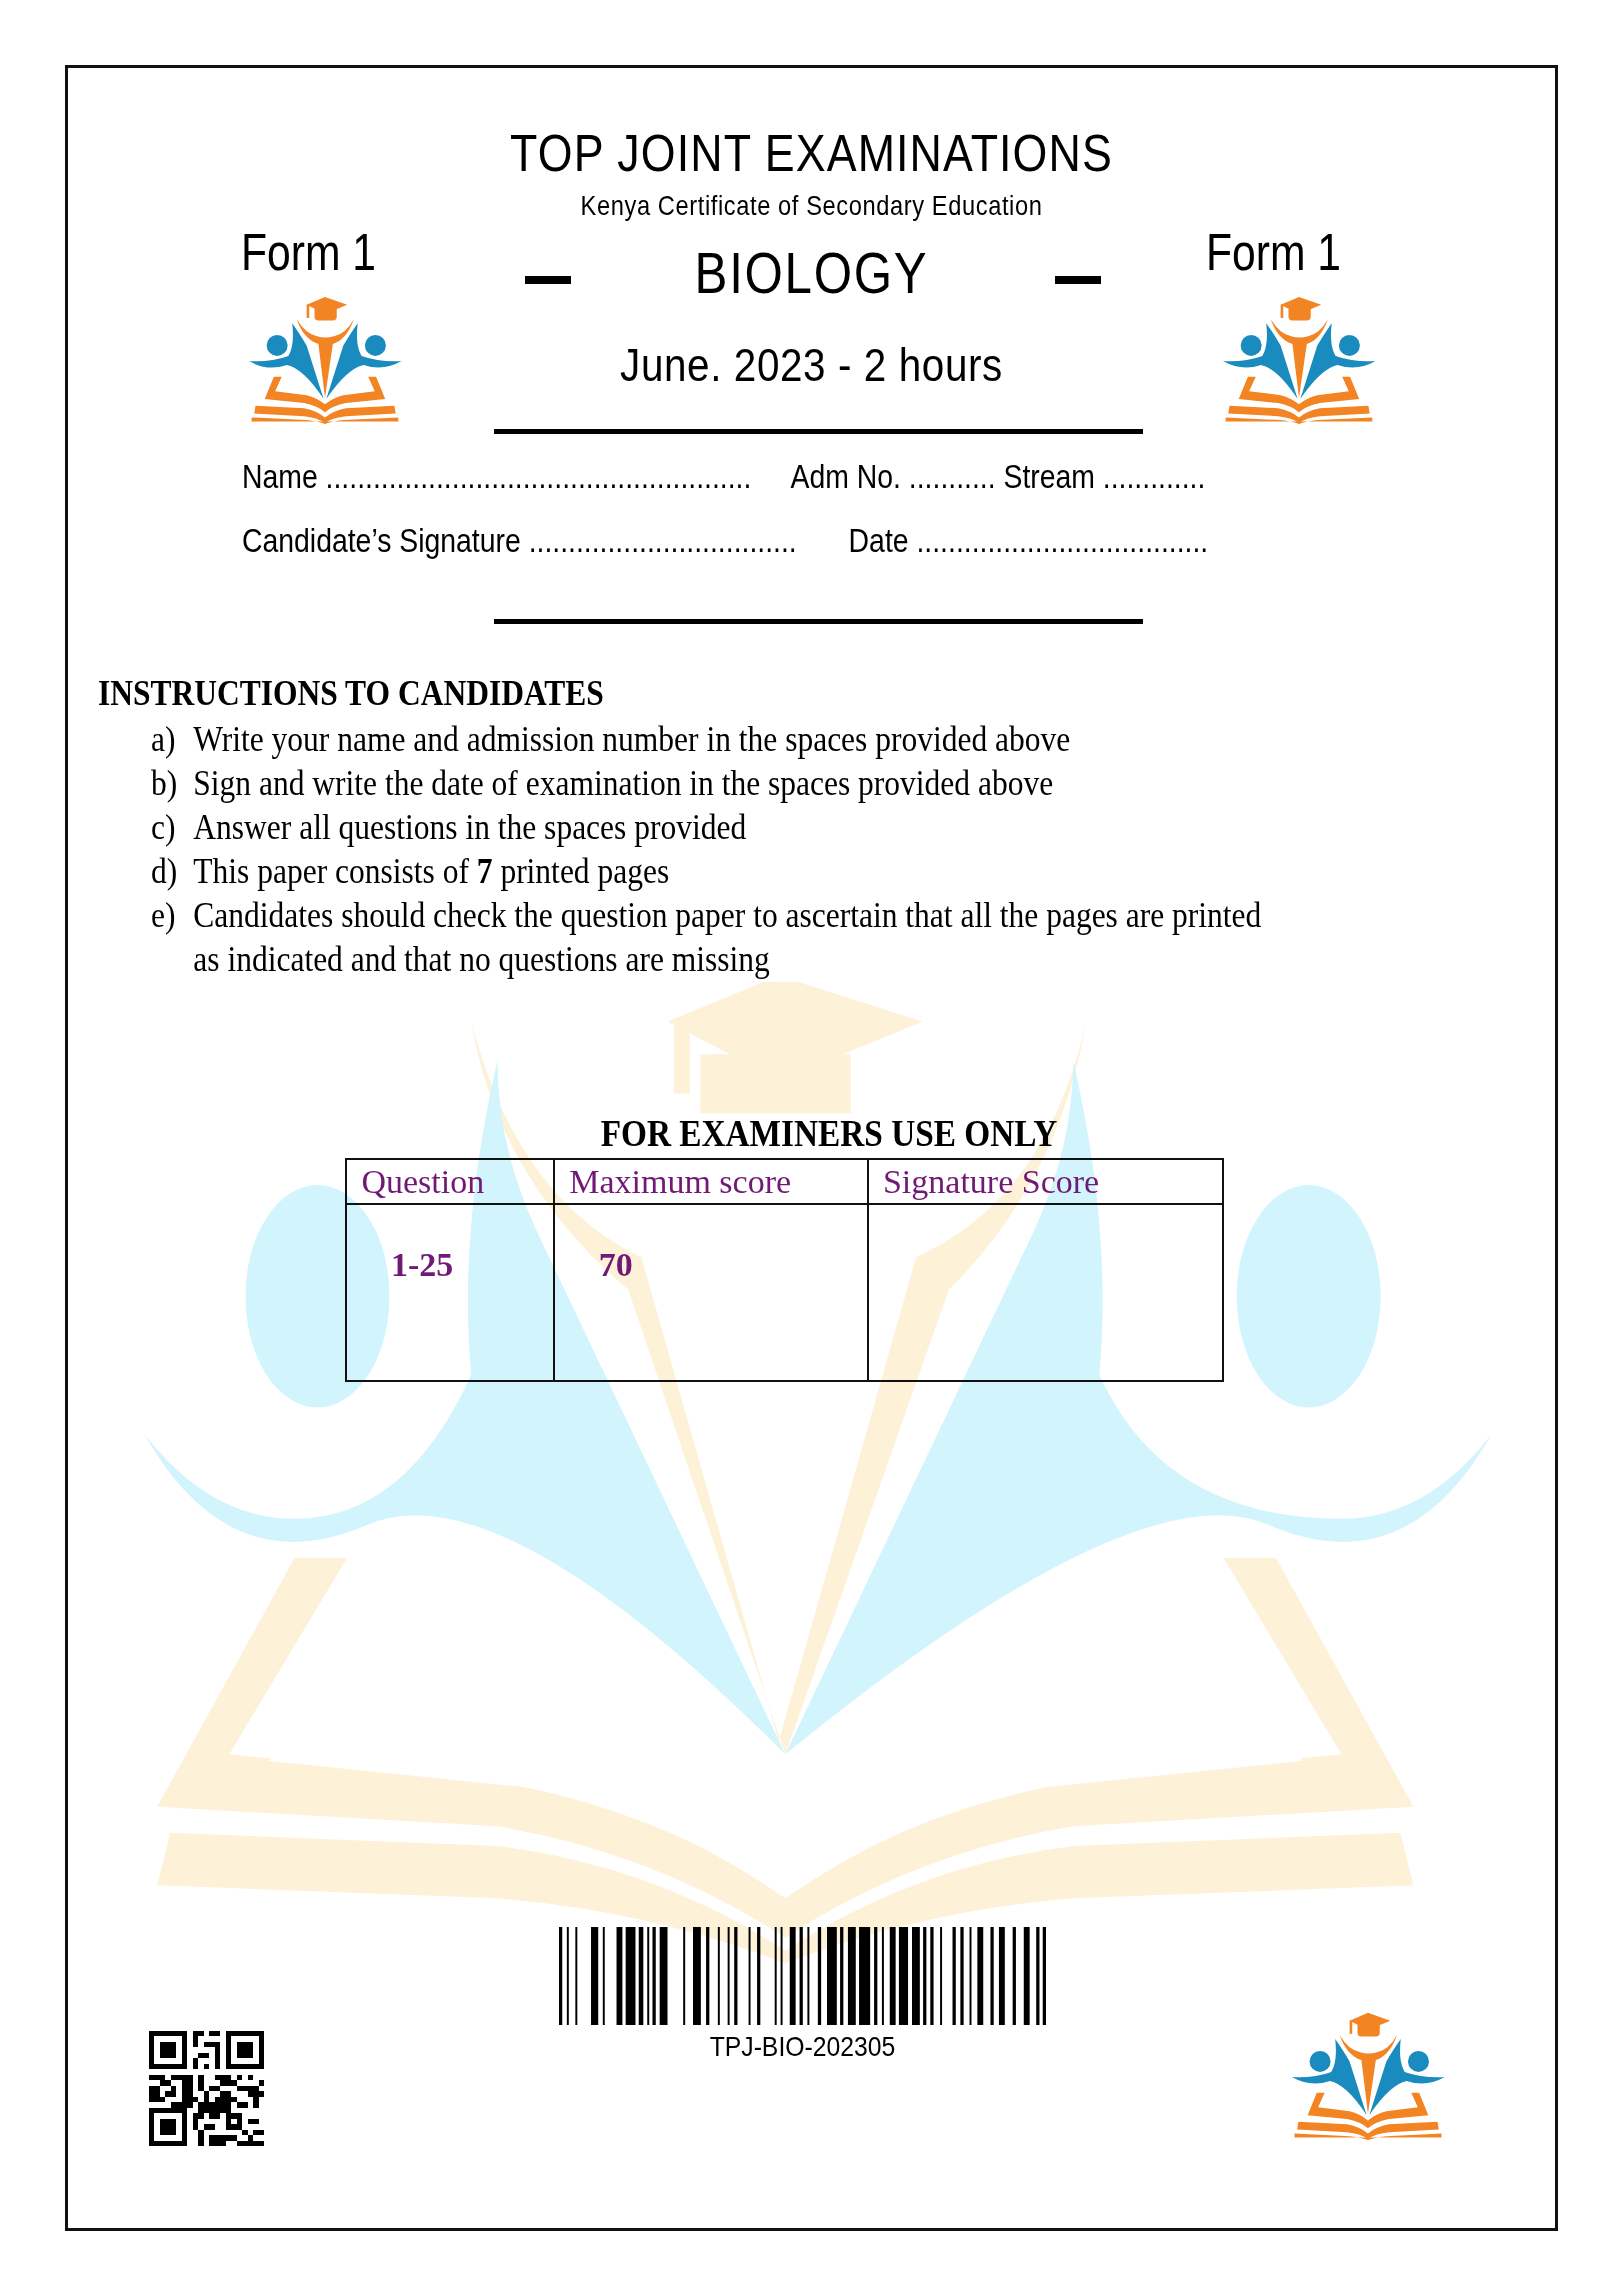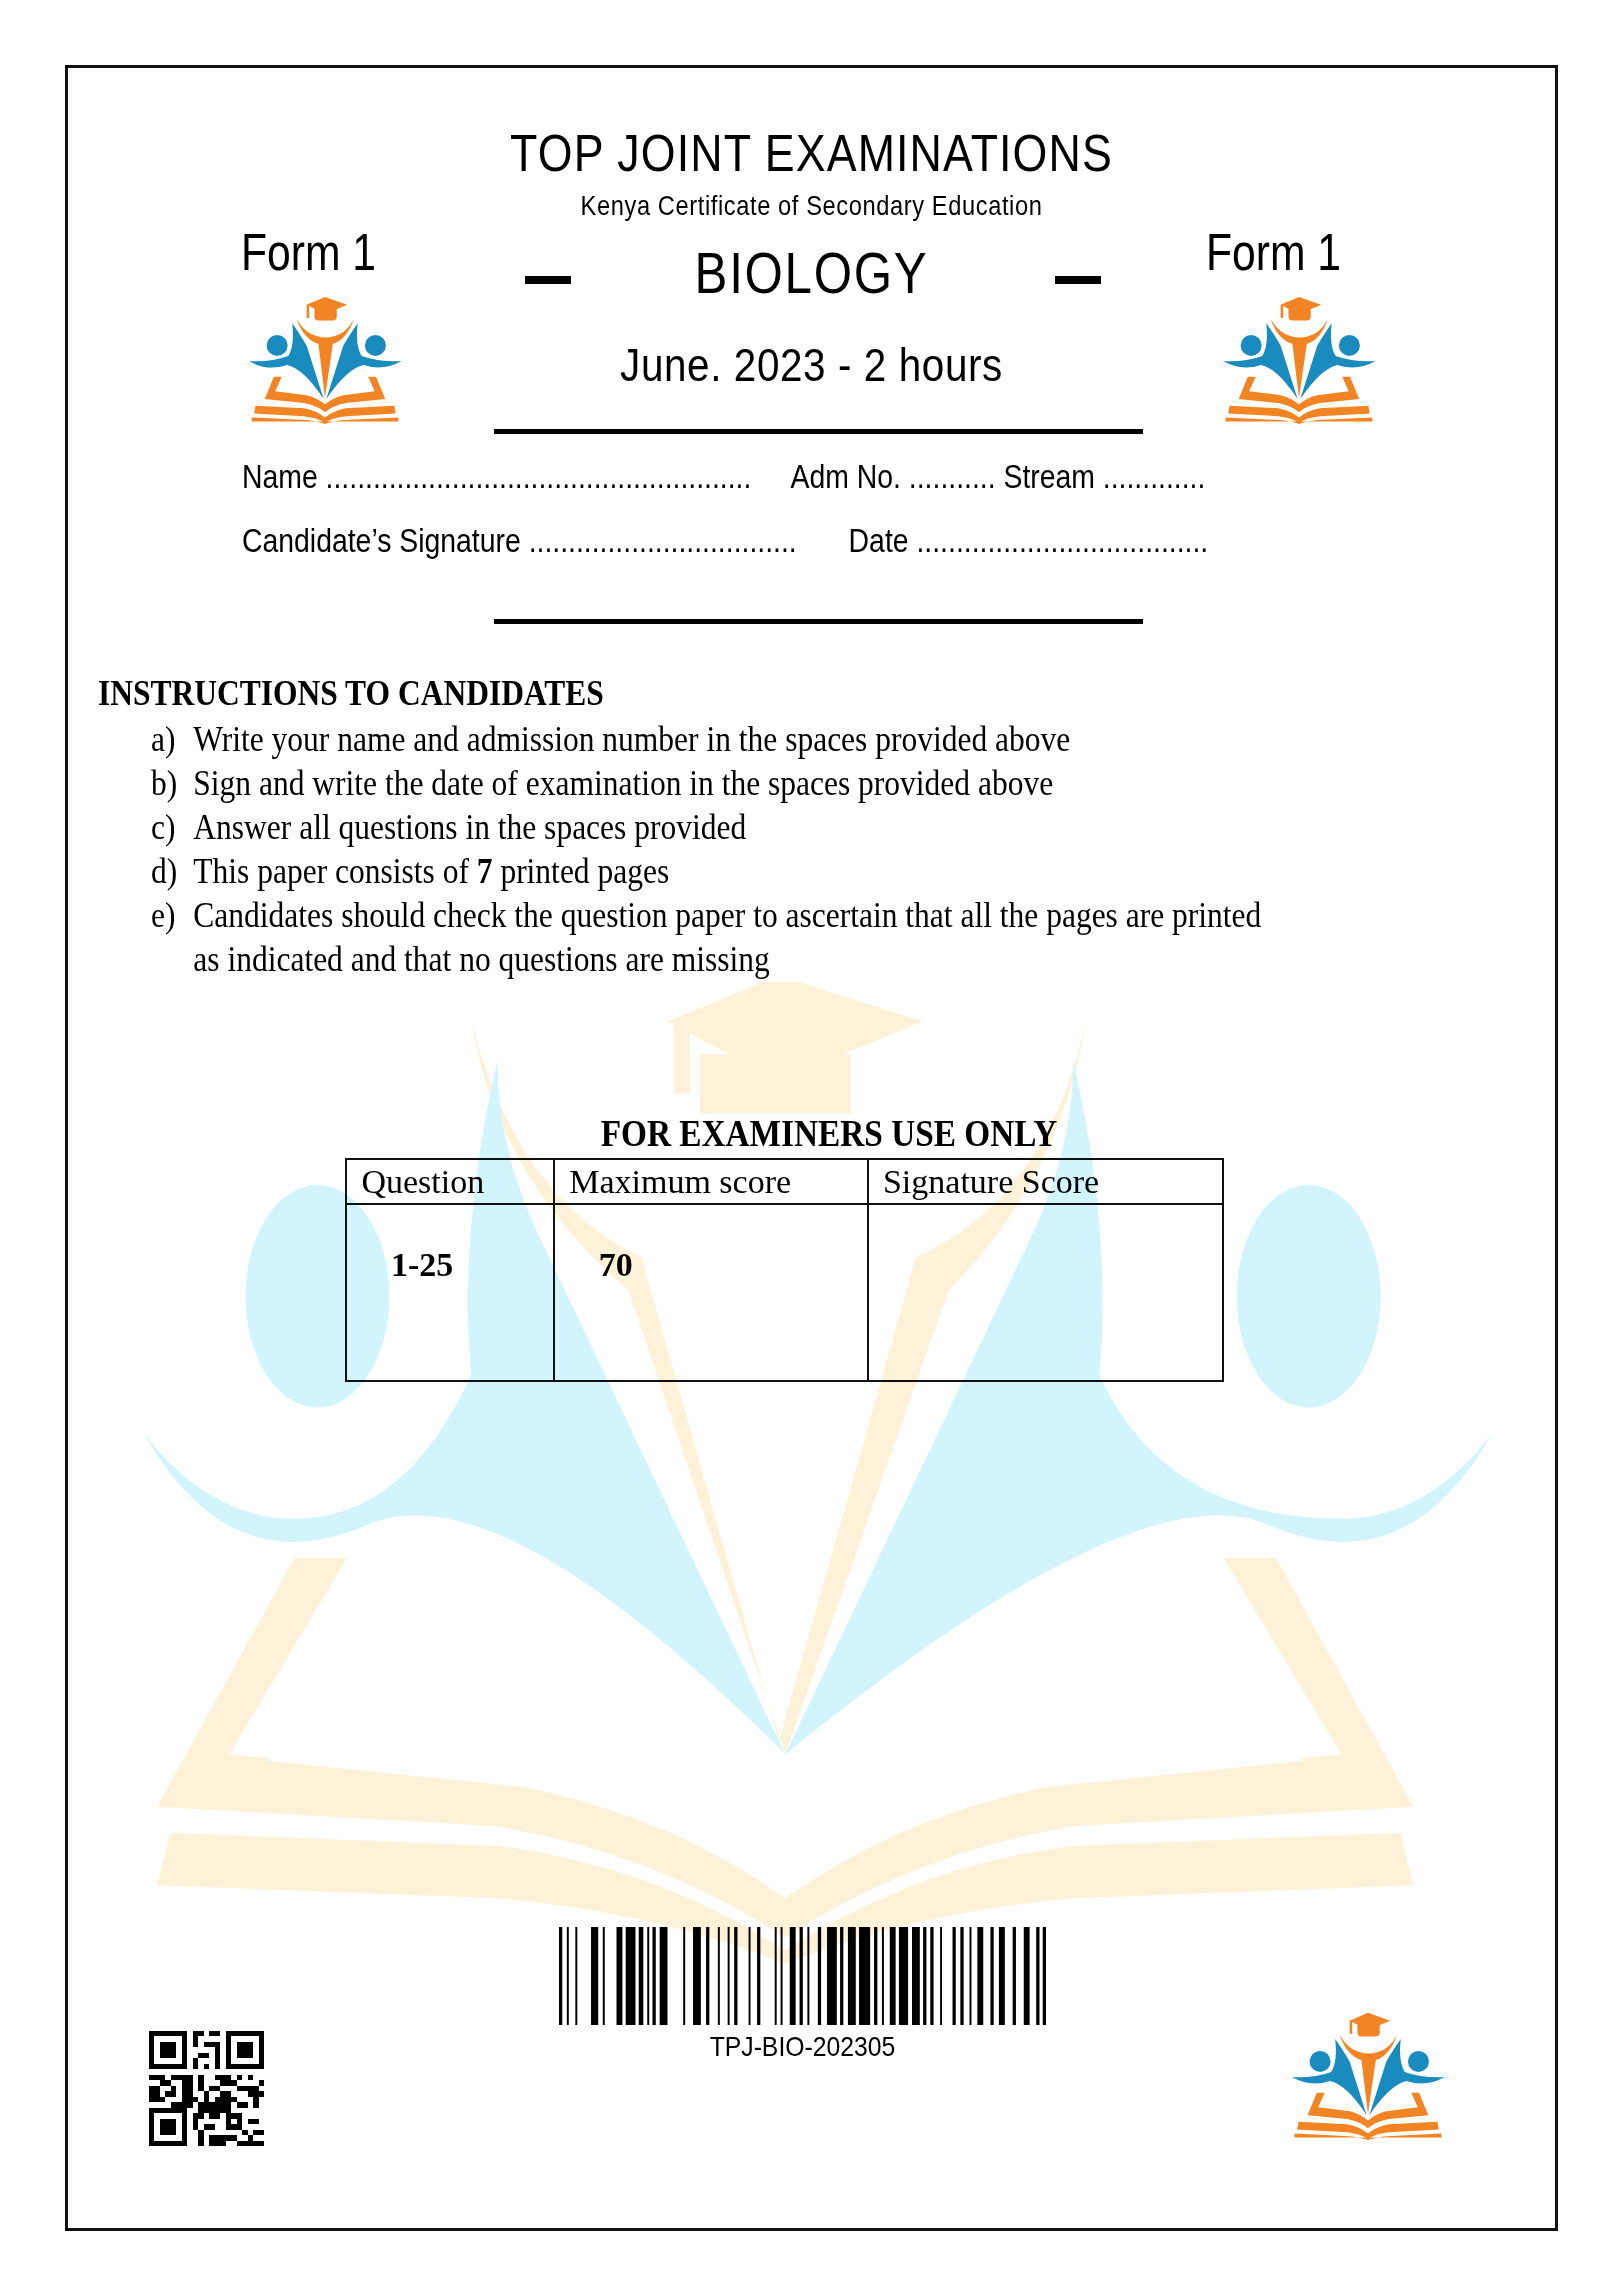--- a/index.html
+++ b/index.html
@@ -40,21 +40,21 @@
   .logo-bottom { left: 1284px; top: 2006px; width: 164px; height: 137px; }
 
   
   .instr-title { left: 98px; top: 674px; font-size: 35px; font-weight: bold; color: #000; transform: scaleX(0.9); transform-origin: left; }
   .instr-list { left: 151px; top: 718px; margin: 0; padding: 0; list-style: none; font-size: 35px; color: #000; }
   .instr-list li { position: relative; line-height: 44px; padding-left: 47px; width: 1335px; transform: scaleX(0.9); transform-origin: left; }
   .instr-list li .marker { position: absolute; left: 0; top: 0; }
 
   
   .exam-title { left: 0; width: 1623px; top: 1112px; text-align: center; font-size: 37px; font-weight: bold; color: #000; transform: scaleX(0.9); padding-left: 39px; box-sizing: border-box;}
-  .exam-table { left: 345px; top: 1158px; border-collapse: collapse; font-size: 34px; color: #000000; z-index: 2; }
+  .exam-table { left: 345px; top: 1158px; border-collapse: collapse; font-size: 34px; color: #701a75; z-index: 2; }
   .exam-table td, .exam-table th { border: 2px solid #111; text-align: left; vertical-align: top; font-weight: normal; padding: 0 14.4px; }
   .exam-table th { height: 43px; line-height: 43px; }
   .exam-table td { height: 177px; padding-top: 41px; box-sizing: border-box; font-weight: bold; padding-left: 44px; }
   .col-1 { width: 177px; }
   .col-2 { width: 283px; margin-top: 28px; }
   .col-3 { width: 325px; }
 
   
   .barcode { left: 559px; top: 1927px; width: 487px; height: 98px; z-index: 2; }
   .barcode-label { left: 559px; width: 487px; top: 2031px; text-align: center; font-size: 27.5px; color: #000; transform: scaleX(0.9); }

